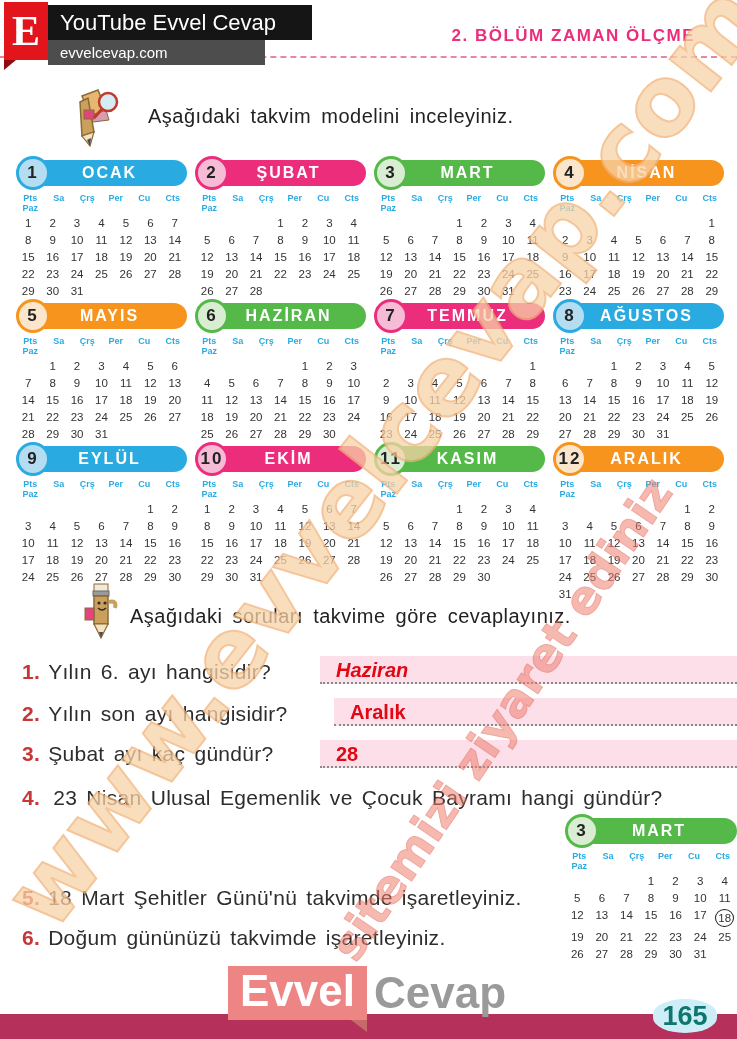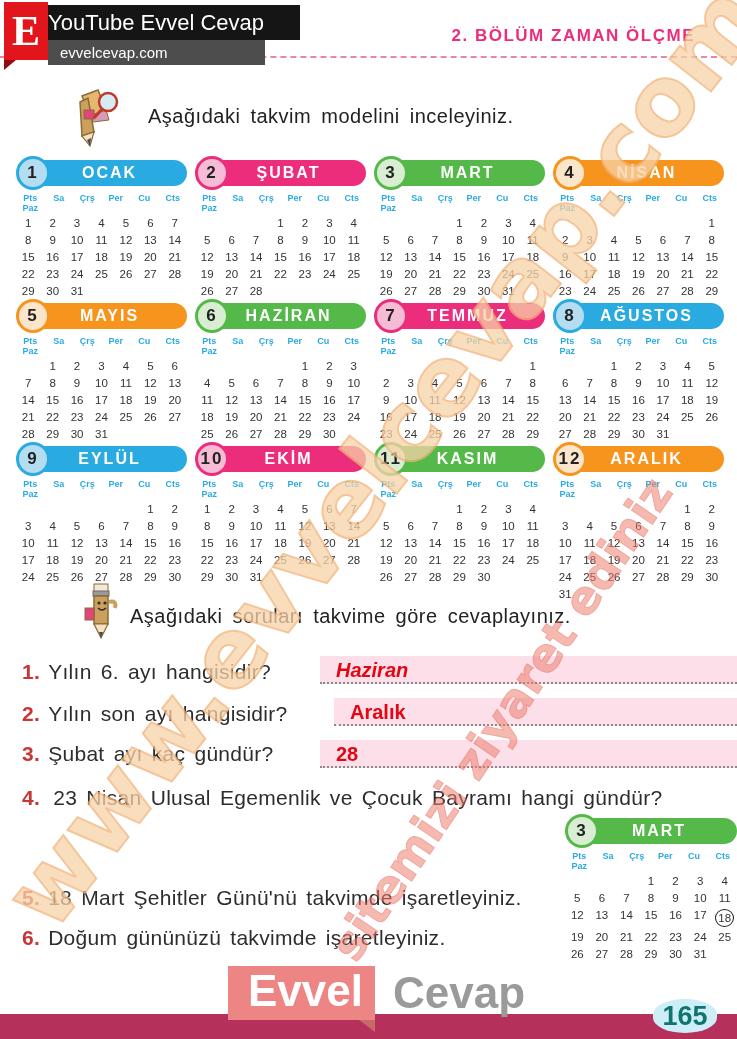--- a/index.html
+++ b/index.html
@@ -5,21 +5,21 @@
   html,body{margin:0;padding:0;background:#efeae1;}
   .page{position:relative;width:737px;height:1039px;background:#ffffff;overflow:hidden;
         font-family:"Liberation Sans",sans-serif;color:#2f2f2f;}
   
   .logo-e{position:absolute;left:4px;top:2px;width:44px;height:58px;background:#e1151b;color:#fff;
           display:flex;align-items:center;justify-content:center;font-size:42px;font-weight:bold;z-index:6;
           font-family:"Liberation Serif",serif;}
   .logo-e:after{content:"";position:absolute;left:0;top:58px;border-left:12px solid #8f0d11;
           border-bottom:10px solid transparent;}
   .banner-black{position:absolute;left:48px;top:5px;width:252px;height:35px;background:#151515;color:#fff;
-          display:flex;align-items:center;font-size:22px;z-index:5;}
+          display:flex;align-items:center;padding-left:12px;font-size:22px;z-index:5;}
   .banner-gray{position:absolute;left:48px;top:40px;width:205px;height:25px;background:#4d4d4d;color:#fff;
           display:flex;align-items:center;padding-left:12px;font-size:15px;z-index:5;}
   .section-title{position:absolute;right:42px;top:26px;color:#ec2d7c;font-weight:bold;font-size:17px;
           letter-spacing:1.5px;}
   .dashed-line{position:absolute;left:0;right:0;top:56px;border-top:2px dashed #e787a7;}
   
   .instr{position:absolute;font-size:20px;color:#222;letter-spacing:0.5px;word-spacing:4px;}
   .instr1{left:148px;top:105px;}
   .instr2{left:130px;top:605px;}
   .pencil{position:absolute;width:52px;height:62px;}
@@ -54,24 +54,24 @@
   .strip{position:absolute;background:#fcdfe9;border-bottom:2px dotted #8a8a8a;height:26px;z-index:1;
          display:flex;align-items:flex-end;}
   .strip .ans{color:#e30613;font-size:20px;font-weight:bold;padding-left:16px;line-height:24px;}
   .strip1{left:320px;top:656px;right:0;font-style:italic;}
   .strip2{left:334px;top:698px;right:0;}
   .strip3{left:320px;top:740px;right:0;}
   .strip4{left:24px;top:845px;width:540px;}
   
   .brand{position:absolute;left:228px;top:966px;display:flex;align-items:center;font-weight:bold;
          font-size:44px;z-index:5;}
-  .brand-box{position:relative;background:#ee8585;color:#fff;padding:0px 12px 4px 20px;}
+  .brand-box{position:relative;background:#ee8585;color:#fff;padding:0px 12px 4px 12px;}
   .brand-box:after{content:"";position:absolute;right:0;bottom:-12px;border-right:16px solid #c96a6a;
          border-bottom:12px solid transparent;}
-  .brand-gray{color:#9a9a9a;margin-left:18px;}
+  .brand-gray{color:#9a9a9a;margin-left:7px;}
   .bottom-bar{position:absolute;left:0;right:0;bottom:0;height:25px;background:#b5315b;z-index:4;}
   .pageno{position:absolute;right:20px;bottom:6px;background:#cdeef8;border-radius:50% / 45%;
          width:64px;height:34px;display:flex;align-items:center;justify-content:center;
          font-weight:bold;font-size:27px;color:#0f766e;z-index:6;font-family:Liberation Sans, sans-serif;}
   
   .wm{position:absolute;white-space:nowrap;font-weight:bold;pointer-events:none;z-index:3;
       transform-origin:0 0;font-family:"DejaVu Sans",sans-serif;}
   .wm-orange{left:-18px;top:880px;font-size:96px;transform:rotate(-52deg);color:#f8d3a8;opacity:.75;
       -webkit-text-stroke:2px #f2b279;}
   .wm-red{left:320px;top:940px;font-size:46px;transform:rotate(-56deg);color:#ef8071;opacity:.55;

